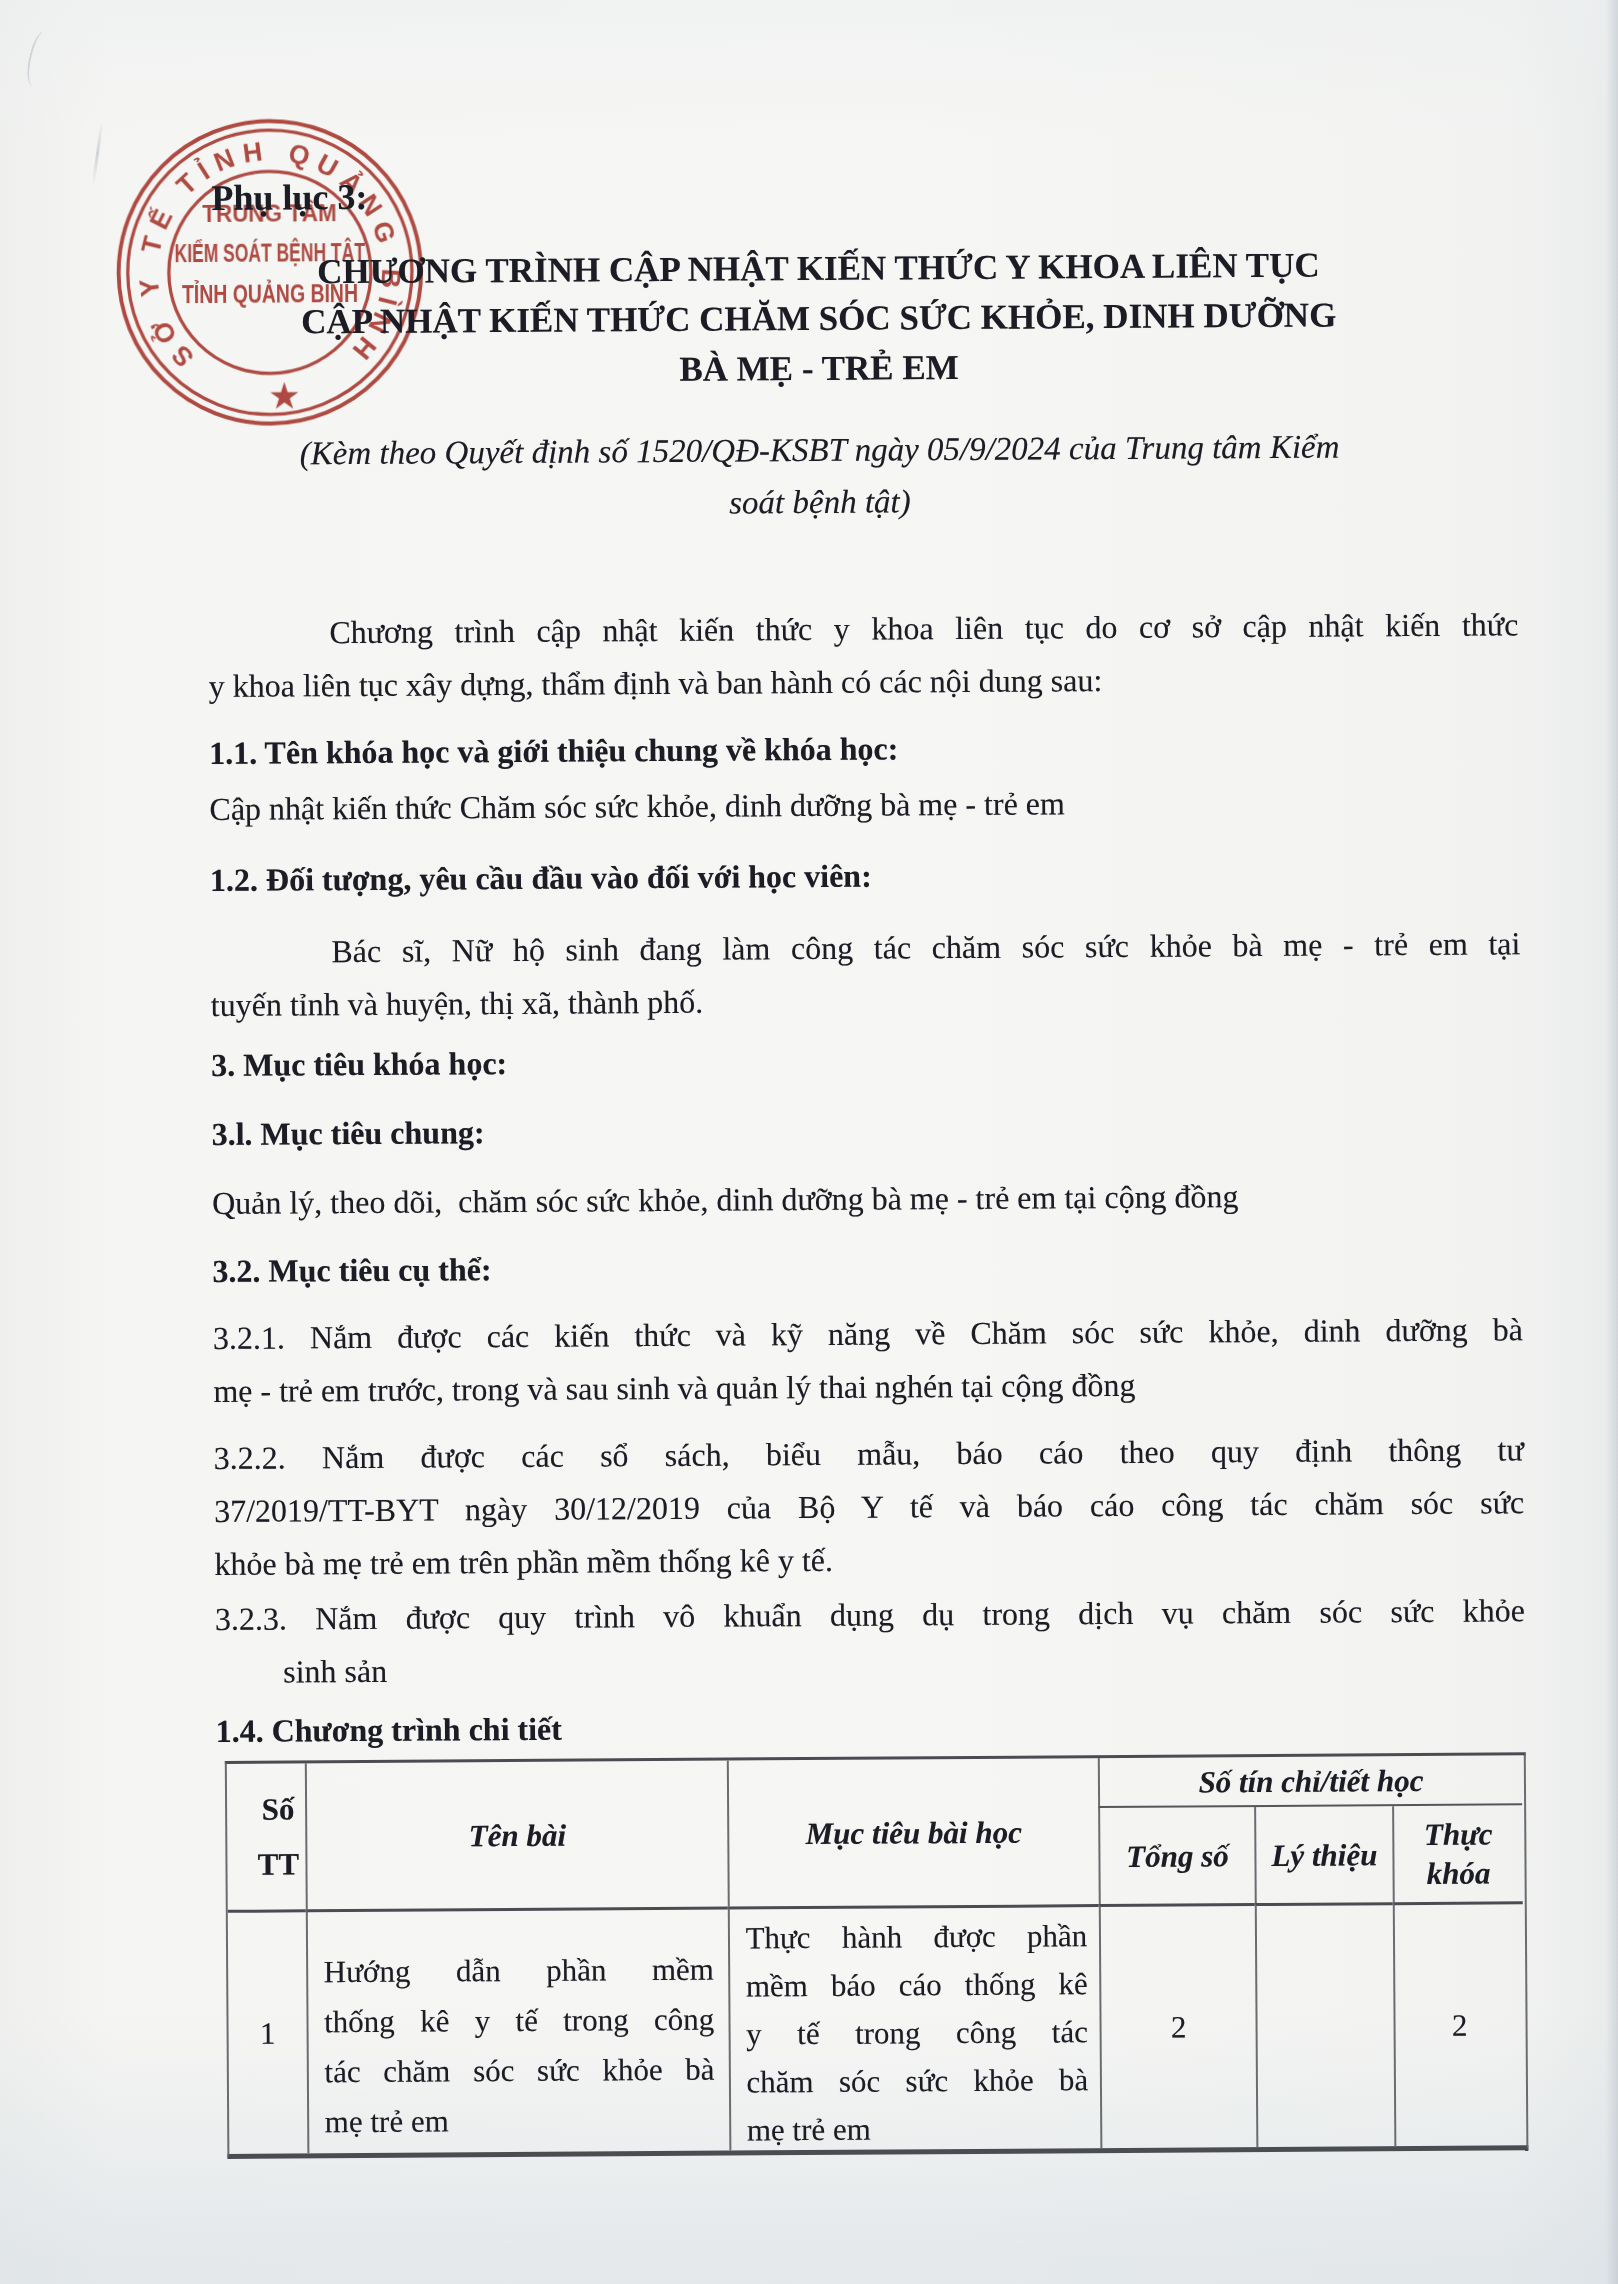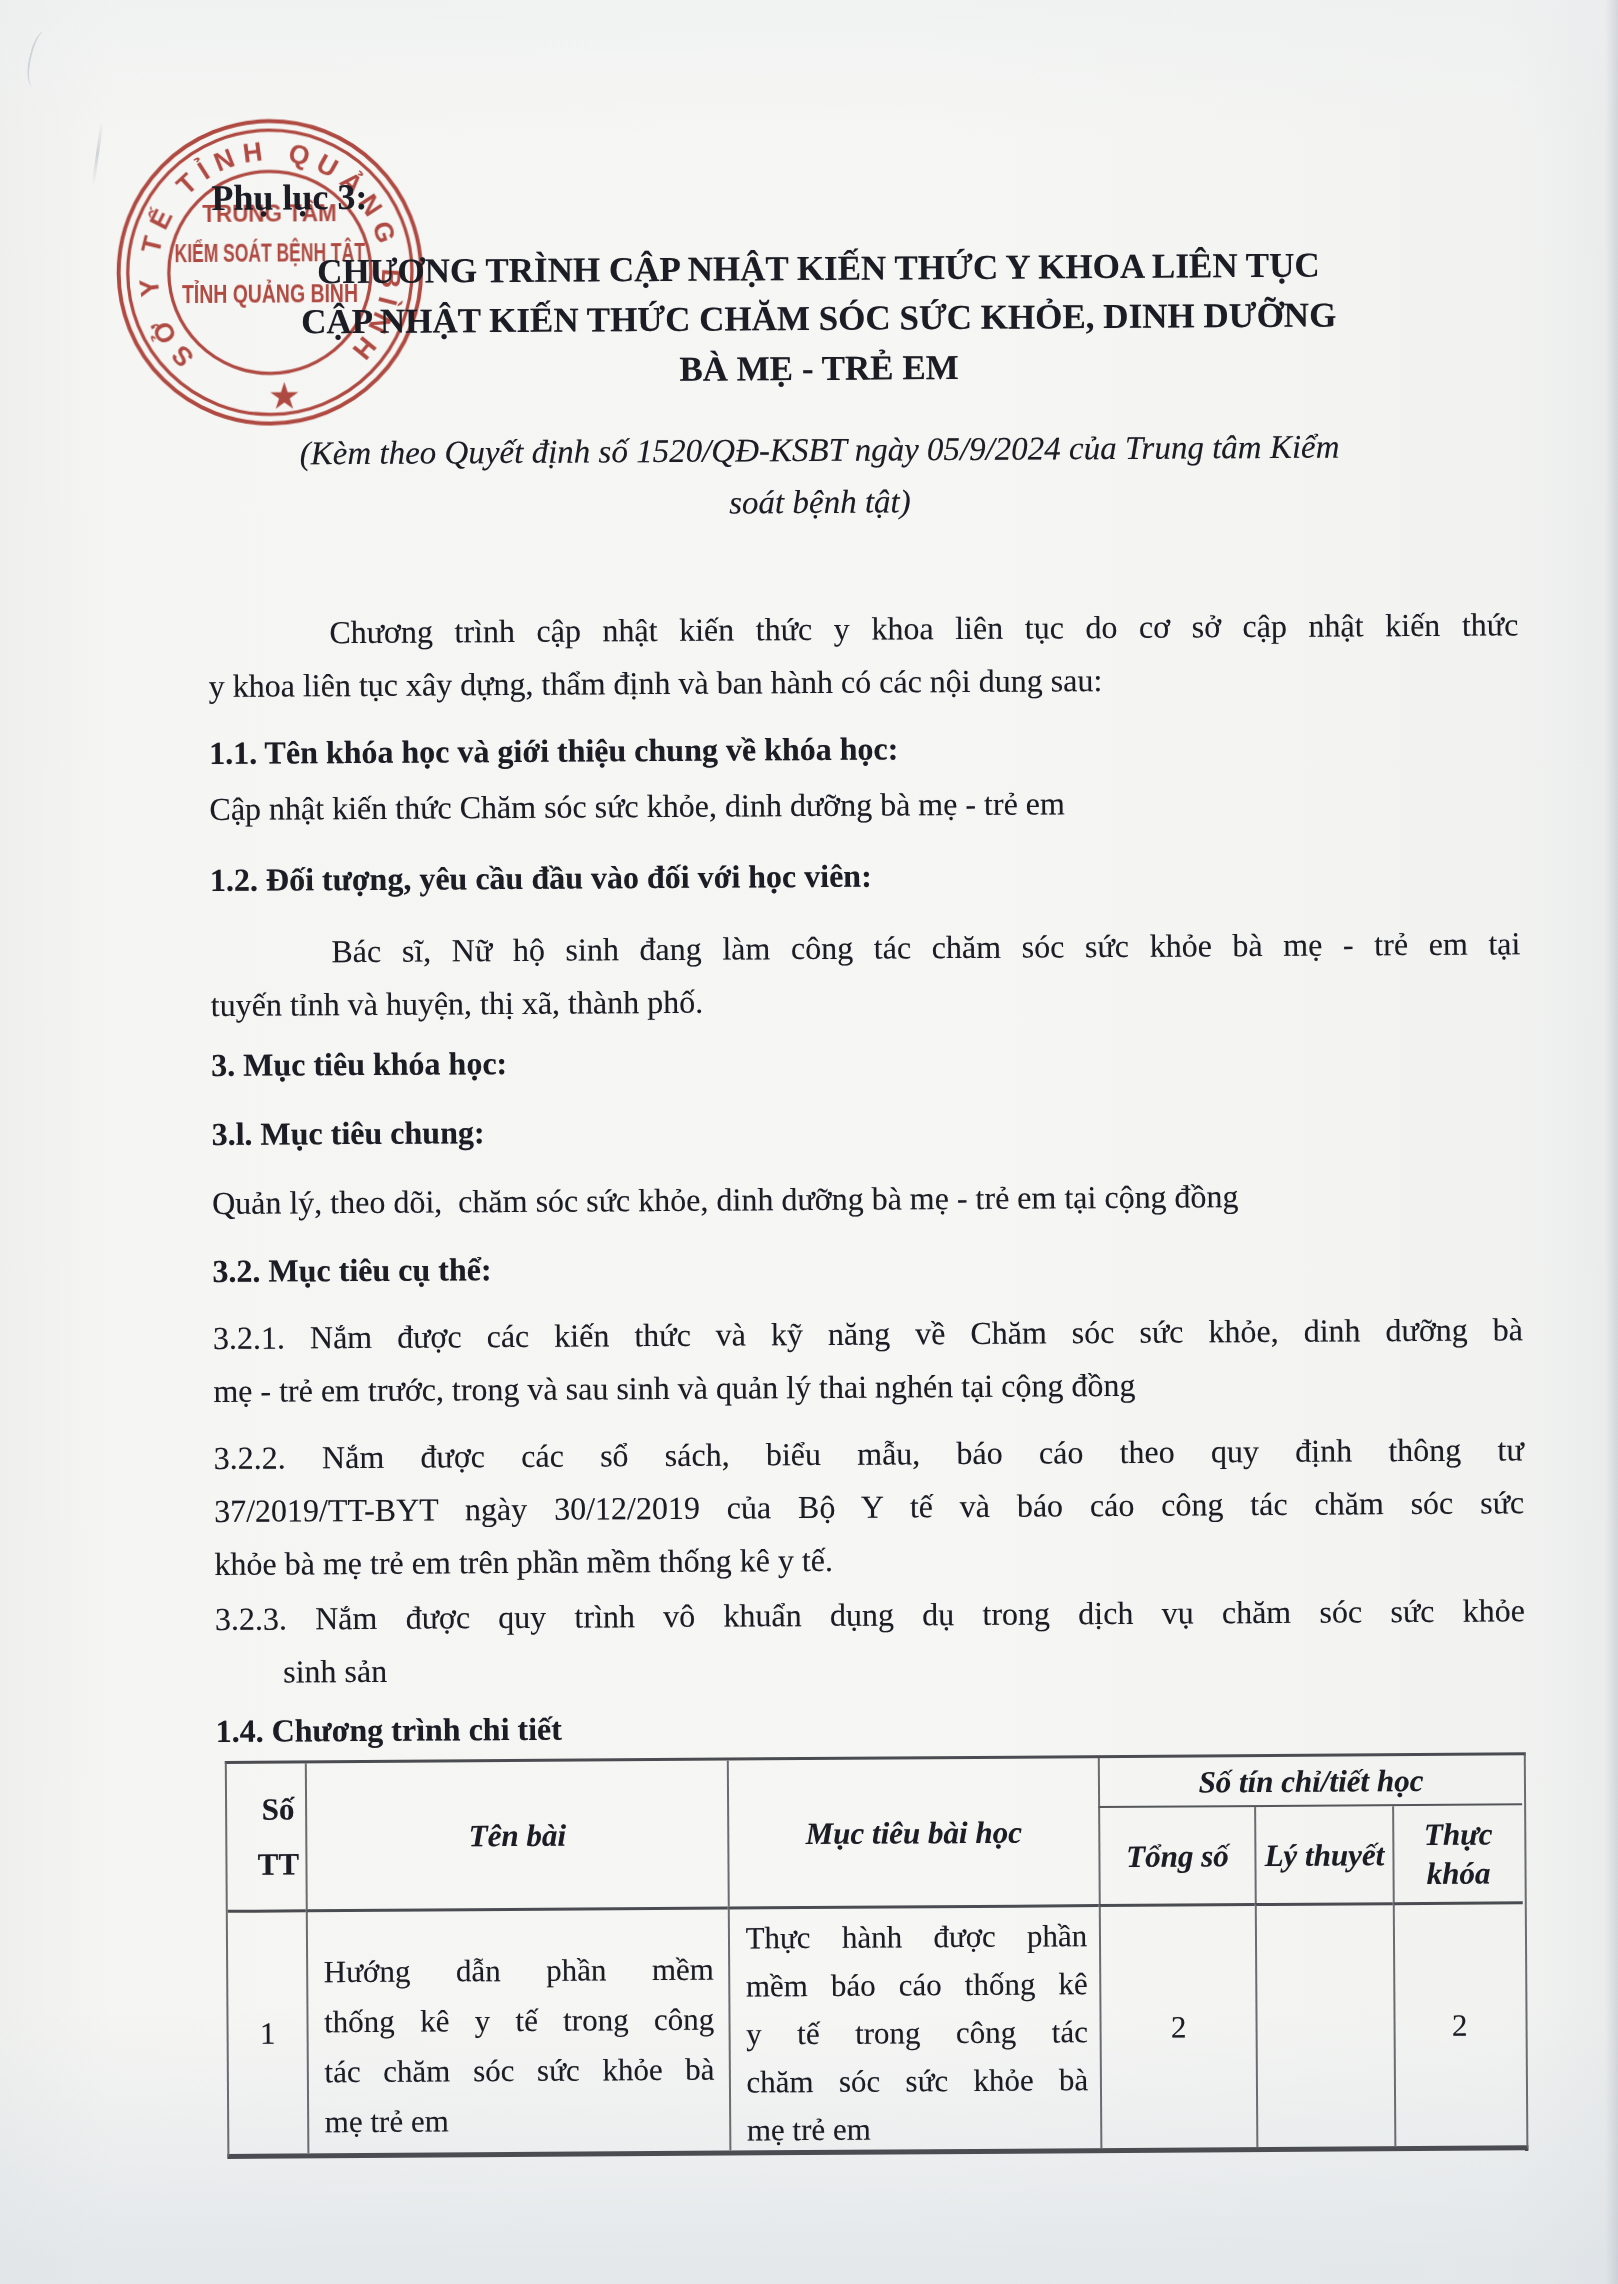--- a/index.html
+++ b/index.html
@@ -149,21 +149,21 @@
 
     <div class="ctable txt">
       <div class="cell col1 hcell h-stt">
         <div>Số</div>
         <div>TT</div>
       </div>
       <div class="cell hcell h-ten">Tên bài</div>
       <div class="cell hcell h-muc">Mục tiêu bài học</div>
       <div class="cell hcell h-span">Số tín chỉ/tiết học</div>
       <div class="cell hcell h-tong">Tổng số</div>
-      <div class="cell hcell h-ly">Lý thuyết</div>
+      <div class="cell hcell h-ly">Lý thiệu</div>
       <div class="cell hcell h-thuc">Thực khóa</div>
 
       <div class="cell col1 r3 r-stt">1</div>
       <div class="cell r3 r-ten">
           <div class="tl">Hướng dẫn phần mềm</div>
           <div class="tl">thống kê y tế trong công</div>
           <div class="tl">tác chăm sóc sức khỏe bà</div>
           <div class="tl-last">mẹ trẻ em</div>
         </div>
       <div class="cell r3 r-muc">

